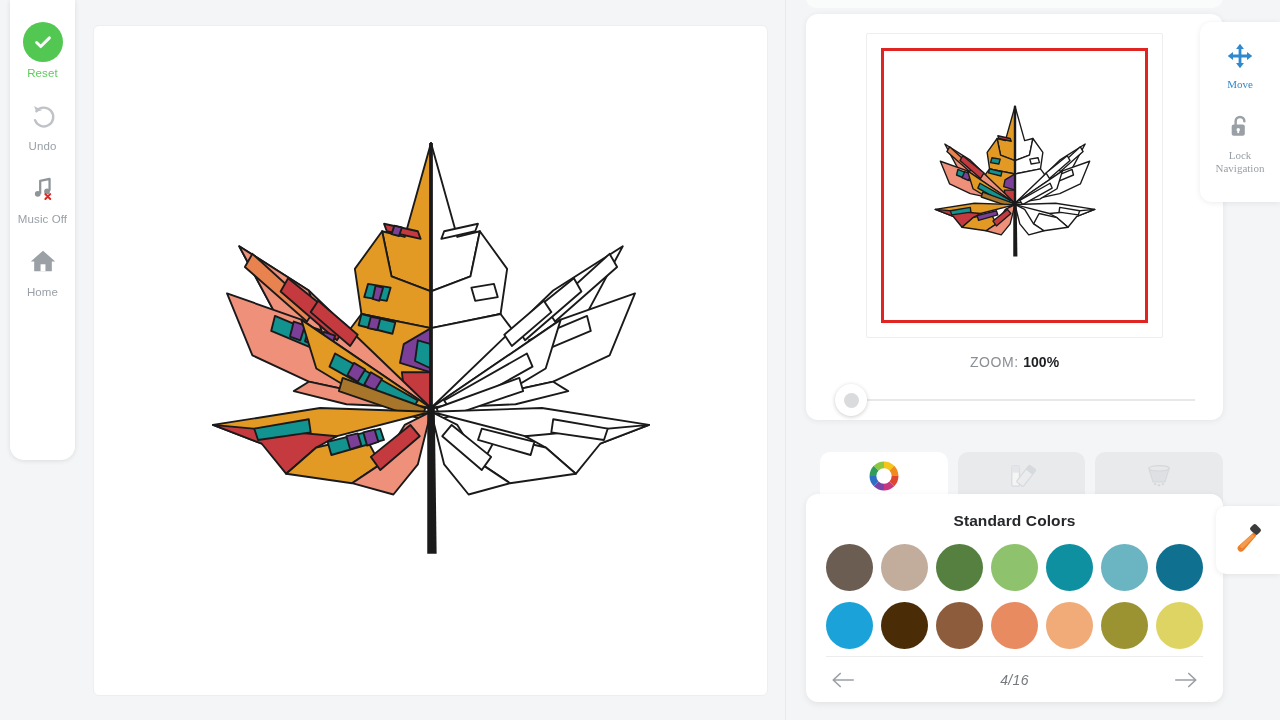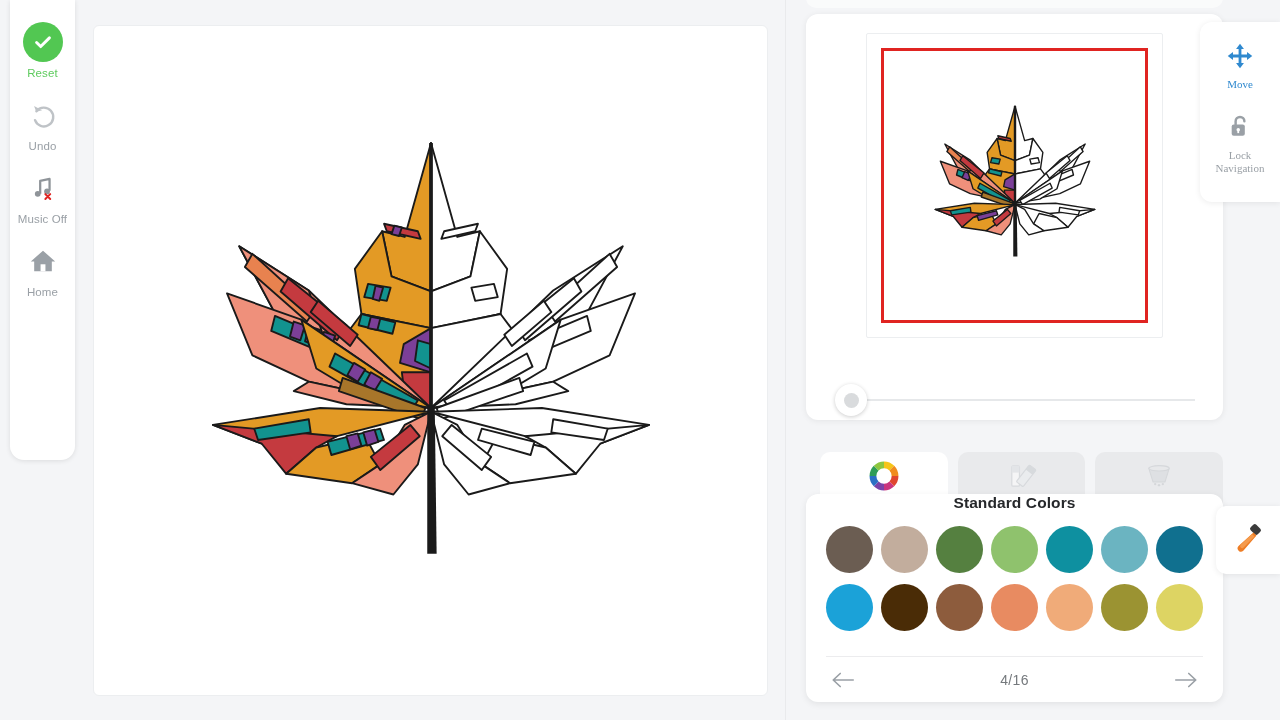--- a/index.html
+++ b/index.html
@@ -102,30 +102,30 @@
   .tab.active { background: #ffffff; }
   .tab.idle { background: #e9eaec; }
 
   .palette-card {
     position: absolute; left: 806px; top: 494px; width: 417px; height: 208px;
     background: #ffffff; border-radius: 12px;
     box-shadow: 0 2px 7px rgba(0,0,0,.08);
   }
   .palette-title {
     text-align:center; font-size: 15.5px; font-weight: 700; color: #26282b;
-    letter-spacing: .1px;
+    padding-top: 18px; letter-spacing: .1px;
   }
   .swatch-grid { padding: 14px 20px 0 20px; }
   .swatch-row { display:flex; justify-content: space-between; margin-bottom: 11px; }
   .swatch { width: 47px; height: 47px; border-radius: 50%; cursor: pointer; }
   .palette-footer {
     position:absolute; left: 20px; right: 20px; bottom: 0; height: 46px;
     border-top: 1px solid #ececee; display:flex; align-items:center; justify-content: space-between;
   }
-  .page-indicator { font-size: 14px; color: #75797d; letter-spacing: .3px; }
+  .page-indicator { font-size: 14px; color: #75797d; letter-spacing: .3px; font-style: italic; }
   .arrow-btn { width: 34px; height: 30px; display:flex; align-items:center; justify-content:center; cursor:pointer; }
 
   .eyedrop-panel {
     position: absolute; left: 1216px; top: 506px; width: 64px; height: 68px;
     background: #ffffff; border-radius: 10px 0 0 10px;
     box-shadow: 0 1px 6px rgba(0,0,0,.08);
     display:flex; align-items:center; justify-content:center; cursor:pointer;
   }
 
   .seam { position:absolute; left: 785px; top: 0; width: 1px; height: 720px; background:#e9eaec; }
@@ -310,20 +310,24 @@
             <path d="M438 322 L380 312 L378 326 L434 334 Z" fill="#ffffff"></path>
             <path d="M404 370 L372 342 L320 330 L304 360 L334 380 Z" fill="#ffffff"></path>
             <path d="M334 380 L304 360 L278 318 L250 304 L264 360 L290 392 Z" fill="#ffffff"></path>
           </g>
           <path d="M250 18 L250 300" stroke="#1a1a1a" stroke-width="7" fill="none"></path>
           <path d="M245 300 L245 455 L257 455 L255 300 Z" fill="#1a1a1a"></path>
         </svg>
       </div>
     </div>
 
+    <div class="zoom-line">
+      <span>ZOOM:</span>
+      <b>100%</b>
+    </div>
 
     <div class="zoom-slider">
       <div class="zoom-track"></div>
       <div class="zoom-thumb"></div>
     </div>
   </div>
 
   <div class="nav-panel">
     <div class="nav-item active">
       <div>

